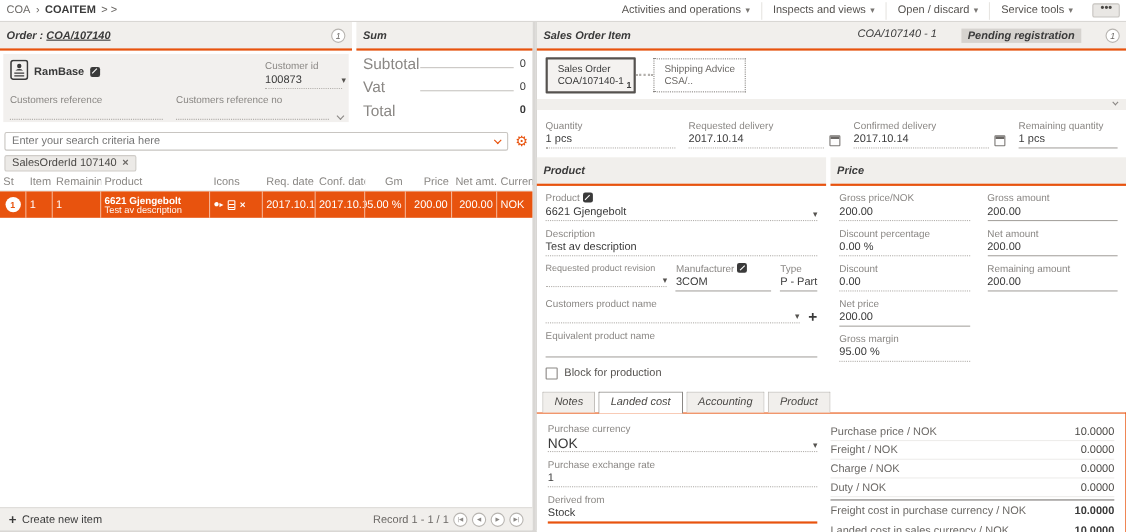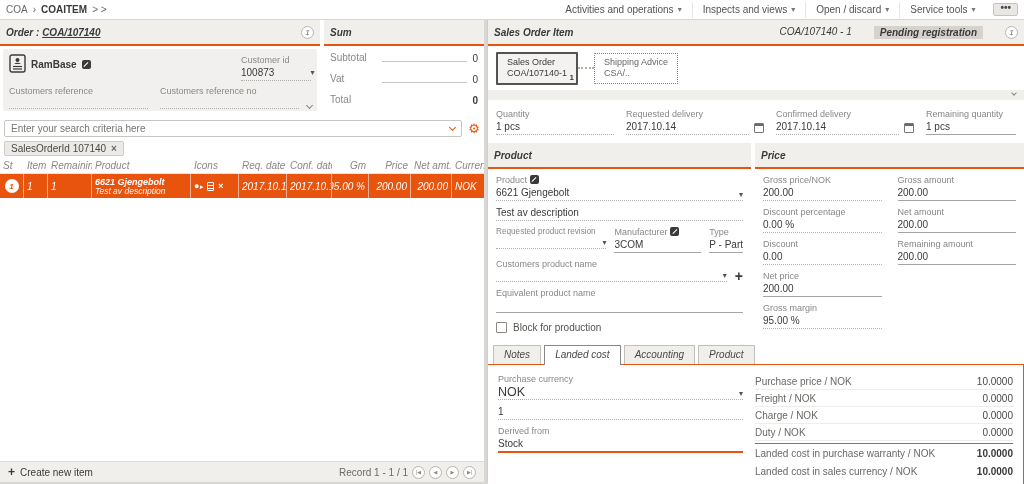--- a/index.html
+++ b/index.html
@@ -47,38 +47,38 @@
   .cust-row1 { display:flex; align-items:flex-start; justify-content:space-between; }
   .cust-name { display:flex; align-items:center; gap:5px; font-weight:bold; color:#3a3a3a; }
   .cust-id { text-align:left; width:70px; }
   .cust-id .val { display:flex; justify-content:space-between; align-items:center;gap:36px; }
   .cust-refs { display:flex; margin-top:4px; }
   .cust-ref { width:48%; margin-right:4%; }
   .cust-ref .field { height:12px; border-bottom:1px dotted #b3b0ac; }
   .card-chev { position:absolute; right:5px; bottom:3px; }
   .sum-body { padding:6px 6px 0; }
   .sum-row { display:flex; align-items:flex-end; margin-bottom:9px; }
-  .sum-row .lbl { width:52px; font-size:10px; }
+  .sum-row .lbl { width:52px; font-size:14px; }
   .sum-row .line { flex:1; border-bottom:1px solid #c8c5c1; margin:0 5px 2px 0; height:10px; }
   .sum-row .num { color:#3a3a3a; }
   .sum-row.total .num { font-weight:bold; }
   .sum-row.total .line { border-bottom:none; }
 
   
   .search-row { display:flex; align-items:center; margin:5px 4px 0; gap:6px; }
   .search-box { flex:1; position:relative; }
   .search-box input { width:100%; height:17px; border:1px solid #c8c5c1; border-radius:2px; padding:0 18px 0 6px; font-family:inherit; font-size:10px; color:#55524f; outline:none; }
   .search-box .chev { position:absolute; right:7px; top:5px; }
   .gear { color:#e8530e; font-size:13px; line-height:13px; cursor:pointer; }
   .chip-row { margin:4px 4px 2px; }
   .chip { display:inline-flex; align-items:center; gap:5px; background:#eceae7; border:1px solid #cfccc8; border-radius:2px; padding:1px 6px; color:#4a4845; }
   .chip .x { color:#6b6865; font-weight:bold; cursor:pointer; }
 
   .grid-head { display:flex; align-items:center; height:16px; color:#8a8784; border-bottom:1px solid #e7e5e2; margin-top:2px; }
-  .grid-head > div, .grid-row > div { padding:0 3px; overflow:hidden; white-space:nowrap;font-style:italic; }
+  .grid-head > div, .grid-row > div { padding:0 3px; overflow:hidden; white-space:nowrap; }
   .c-st{width:24px} .c-item{width:24px} .c-rem{width:44px} .c-prod{width:99px} .c-icons{width:48px}
   .c-req{width:48px} .c-conf{width:45px} .c-gm{width:37px; text-align:right} .c-price{width:42px; text-align:right} .c-net{width:41px; text-align:right} .c-cur{flex:1}
   .grid-row { display:flex; align-items:center; height:24px; background:#e8530e; color:#fff; cursor:pointer; }
   .grid-row > div { border-right:1px solid rgba(255,255,255,.55); height:100%; display:flex; align-items:center; }
   .grid-row .c-gm, .grid-row .c-price, .grid-row .c-net { justify-content:flex-end; }
   .grid-row .c-cur { border-right:none; }
   .st-badge { width:14px; height:14px; background:#fff; color:#e8530e; border-radius:50%; font-size:8px; font-weight:bold; display:flex; align-items:center; justify-content:center; margin:0 auto; }
   .prod-cell { display:block !important; padding-top:3px !important; }
   .prod-name { font-weight:bold; font-size:9px; line-height:10px; }
   .prod-desc { font-size:8.5px; line-height:9px; opacity:.95; }
@@ -377,20 +377,21 @@
         <div class="fld">
           <div class="lbl">
             <span>Product</span> <span class="edit-ico"></span>
           </div>
           <div class="vrow dot">
             <span class="val">6621 Gjengebolt</span>
             <span class="dd">▾</span>
           </div>
         </div>
         <div class="fld">
+          <div class="lbl">Description</div>
           <div class="val dot">Test av description</div>
         </div>
         <div class="fld rev-row">
           <div class="rev-c1">
             <div class="lbl">Requested product revision</div>
             <div class="vrow dot">
               <span class="val"></span>
               <span class="dd">▾</span>
             </div>
           </div>
@@ -483,20 +484,21 @@
     <div class="tab-content">
       <div class="lc-left">
         <div class="fld">
           <div class="lbl">Purchase currency</div>
           <div class="vrow dot">
             <span class="val big">NOK</span>
             <span class="dd">▾</span>
           </div>
         </div>
         <div class="fld">
+          <div class="lbl">Purchase exchange rate</div>
           <div class="val dot">1</div>
         </div>
         <div class="fld derived">
           <div class="lbl">Derived from</div>
           <div class="val">Stock</div>
         </div>
 
       </div>
       <div class="lc-right">
         <div class="lc-row">
@@ -510,21 +512,21 @@
         <div class="lc-row">
           <span>Charge / NOK</span>
           <span class="v">0.0000</span>
         </div>
         <div class="lc-row">
           <span>Duty / NOK</span>
           <span class="v">0.0000</span>
         </div>
         <div class="lc-sep"></div>
         <div class="lc-row total">
-          <span>Landed cost in purchase warranty / NOK</span>
+          <span>Freight cost in purchase currency / NOK</span>
           <span class="v">10.0000</span>
         </div>
         <div class="lc-row total">
           <span>Landed cost in sales currency / NOK</span>
           <span class="v">10.0000</span>
         </div>
       </div>
     </div>
   </div>
 </div>

